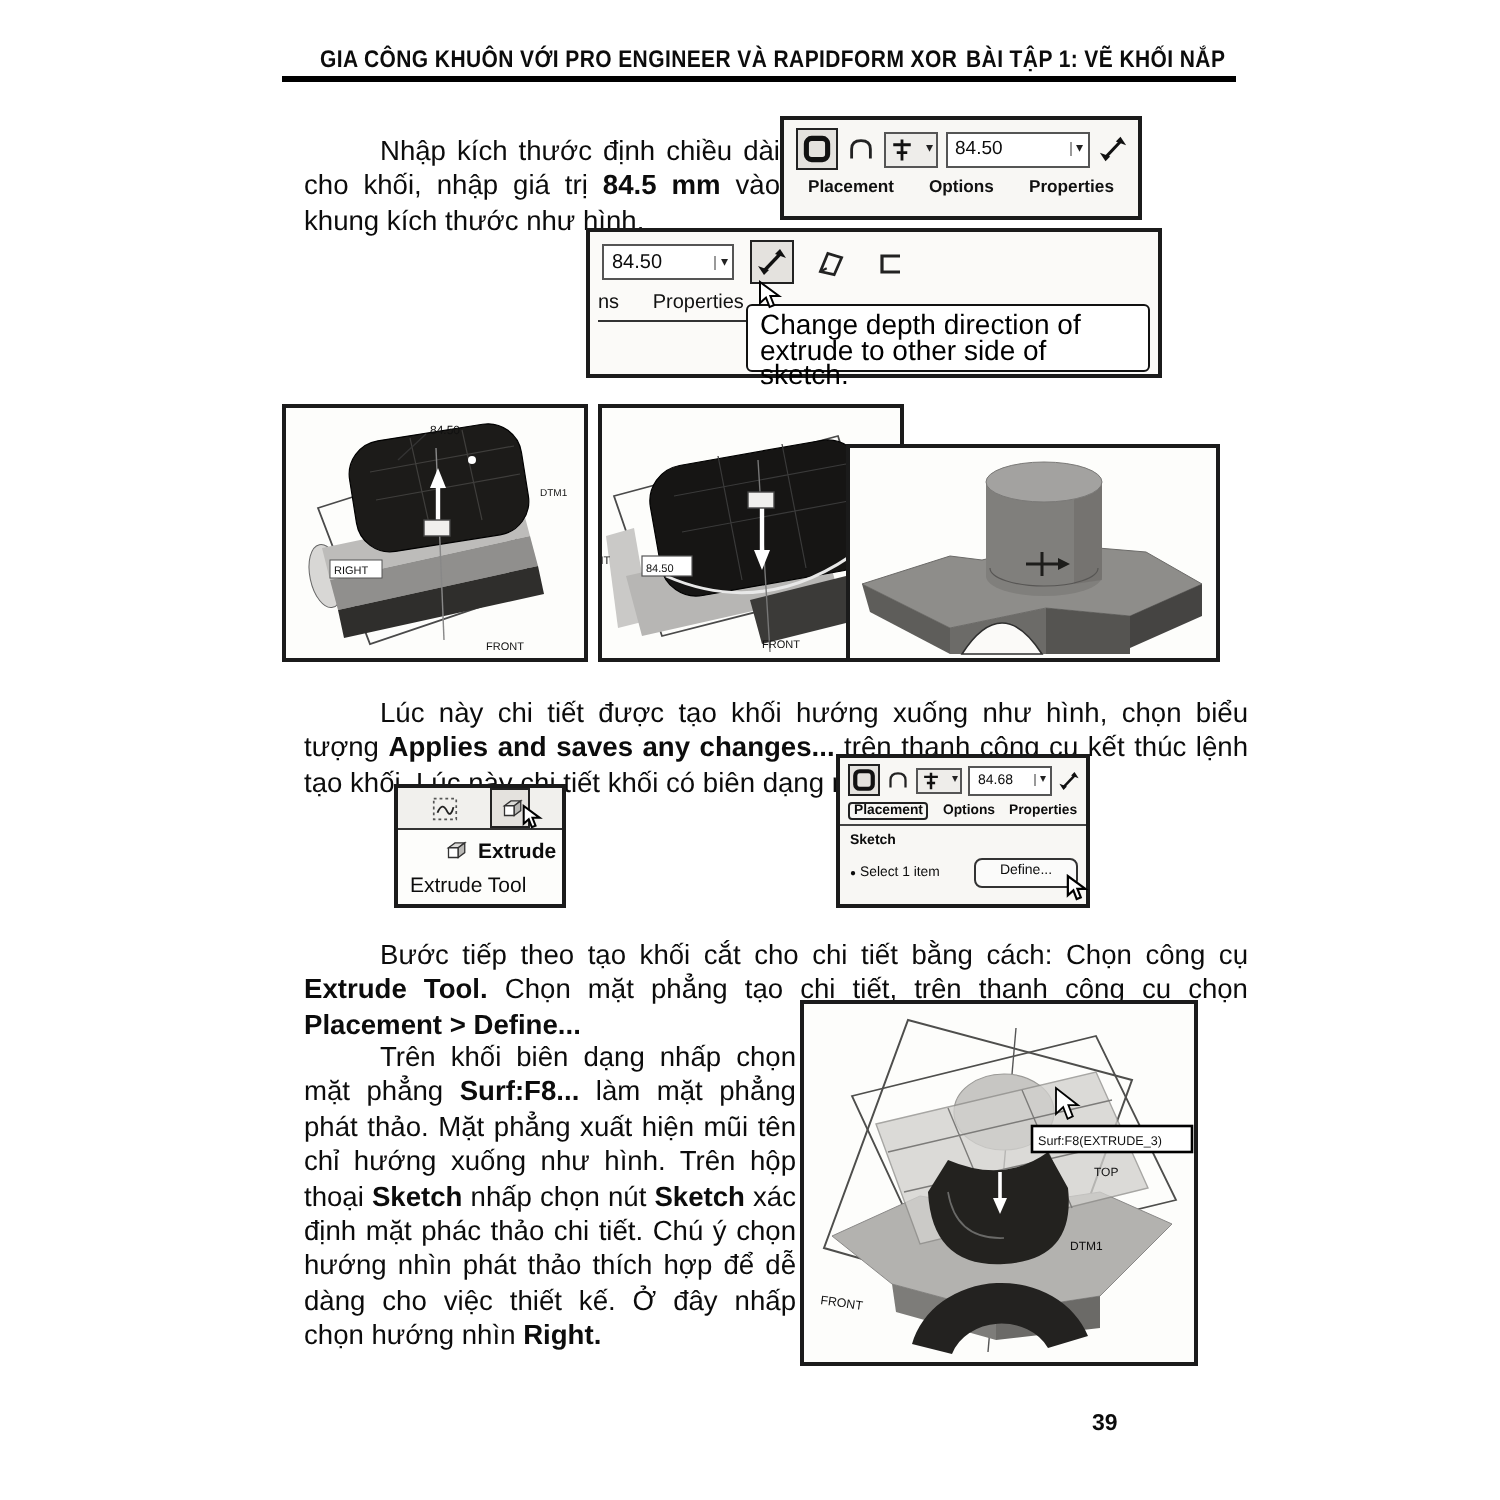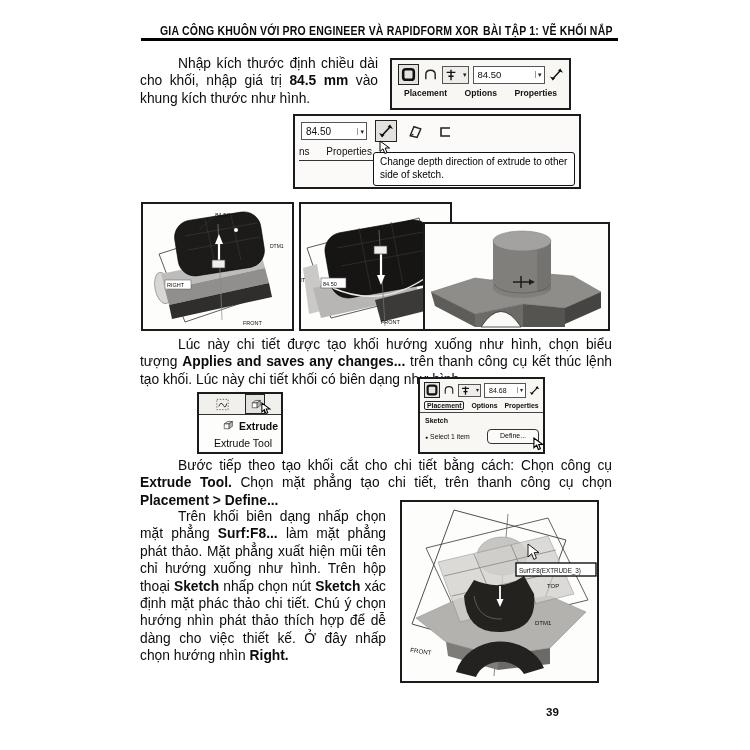--- a/index.html
+++ b/index.html
@@ -2,38 +2,38 @@
 <html><head>
 <meta charset="utf-8">
 <style>
   html,body{margin:0;padding:0;background:#ffffff;}
   body{width:750px;height:750px;position:relative;font-family:"Liberation Sans",sans-serif;color:#0c0c0c;}
   .abs{position:absolute;box-sizing:border-box;}
   
   .hdr{font-size:10.5px;font-weight:bold;letter-spacing:.2px;white-space:nowrap;transform:scaleY(1.15);transform-origin:left top;}
   .hdr-rule{height:3px;background:#000;}
   
-  .para{font-size:13.8px;line-height:17.4px;text-align:justify;margin:0;text-indent:38px;}
+  .para{font-size:13.8px;line-height:17.4px;text-align:justify;margin:12px;text-indent:38px;}
   .bd{font-weight:bold;}
   
   .shotbox{border:2px solid #1b1b1b;background:#f8f7f4;}
   .figbox{border:2px solid #1b1b1b;background:#fdfdfb;overflow:hidden;}
   .tb-row{display:flex;align-items:center;gap:4px;padding:4px 5px 2px 6px;}
   .tbtn{display:inline-flex;align-items:center;justify-content:center;border:1px solid #555;background:#eeedea;padding:1px;}
   .tbtn.pressed{border:1.4px solid #222;background:#e4e2de;}
   .ticon{display:inline-flex;align-items:center;}
   .combo{display:inline-flex;align-items:center;justify-content:space-between;background:#fff;border:1px solid #555;padding:0 2px 0 4px;}
   .caret{font-size:7px;line-height:1;color:#222;border-left:1px solid #999;padding-left:2px;margin-left:3px;}
   .tabs{display:flex;justify-content:space-between;padding:1px 12px 4px 12px;font-size:8.6px;font-weight:bold;color:#111;}
   .minitabs{display:flex;align-items:center;gap:7px;font-size:6.9px;font-weight:bold;padding:2px 4px 2px 4px;border-bottom:1px solid #444;}
   .tabsel{border:1px solid #222;border-radius:2px;padding:0 2px;}
   .btn-define{border:1.3px solid #333;border-radius:4px;background:#fbfbfa;font-size:7px;text-align:center;line-height:12px;}
   svg text{font-family:"Liberation Sans",sans-serif;fill:#111;}
   .pgnum{font-size:11.5px;font-weight:bold;}
-  .tooltipbox{background:#fff;border:1.5px solid #111;border-radius:3px;font-size:10px;line-height:12.5px;padding:3px 6px;color:#000;}
+  .tooltipbox{background:#fff;border:1.5px solid #111;border-radius:3px;font-size:14px;line-height:12.5px;padding:3px 6px;color:#000;}
 </style>
 </head>
 <body>
 
 <div class="abs" style="left:0;top:0;width:741px;height:750px;">
 
   <div class="abs hdr" style="left:160px;top:23px;">GIA CÔNG KHUÔN VỚI PRO ENGINEER VÀ RAPIDFORM XOR</div>
   <div class="abs hdr" style="left:483px;top:23px;">BÀI TẬP 1: VẼ KHỐI NẮP</div>
   <div class="abs hdr-rule" style="left:141px;top:38px;width:477px;"></div>
 
@@ -191,21 +191,21 @@
         </svg>
     </div>
     <div style="display:flex;align-items:center;gap:5px;padding:4px 0 0 22px;">
       <svg width="13" height="13" viewBox="0 0 16 16">
           <path d="M4 6 l4 -3 h6 l-4 3 z" fill="#dcdbd8" stroke="#333" stroke-width="0.8"></path>
           <path d="M4 6 h6 v6 h-6 z" fill="#fff" stroke="#333" stroke-width="0.8"></path>
           <path d="M10 6 l4 -3 v6 l-4 3 z" fill="#b9b8b5" stroke="#333" stroke-width="0.8"></path>
         </svg>
       <span class="bd" style="font-size:10.5px;">Extrude</span>
     </div>
-    <div style="font-size:10.5px;padding:5px 0 0 6px;text-align:center;">Extrude Tool</div>
+    <div style="font-size:10.5px;padding:5px 0 0 6px;">Extrude Tool</div>
   </div>
 
   <div class="abs shotbox" style="left:418px;top:377px;width:127px;height:77px;">
     <div class="tb-row" style="gap:3px;padding:3px 3px 1px 4px;">
       <span class="tbtn pressed" style="padding:0;">
         <svg width="14" height="14" viewBox="0 0 16 16">
             <rect x="3" y="3" width="10" height="10" rx="2.5" fill="none" stroke="#111" stroke-width="2.4"></rect>
           </svg>
       </span>
       <span class="ticon">

